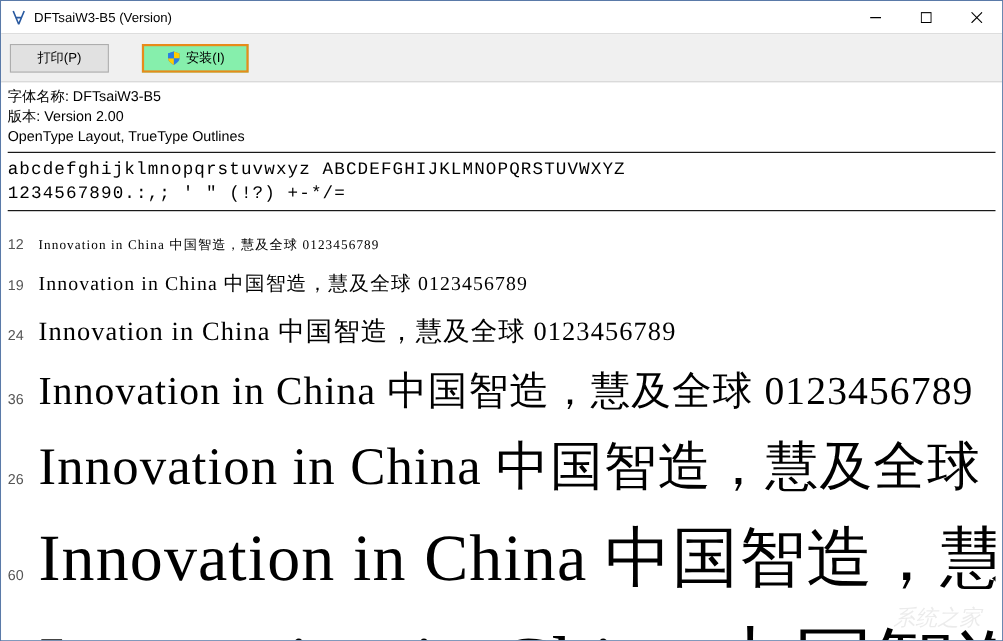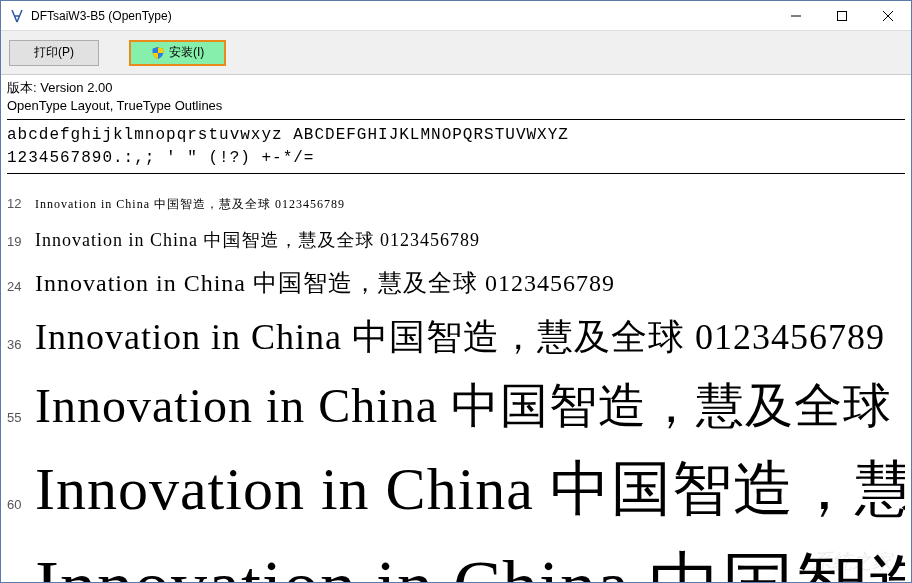--- a/index.html
+++ b/index.html
@@ -135,21 +135,21 @@
   </style>
 </head>
 <body>
 
 <div class="titlebar">
   <span class="titlebar-icon">
     <svg viewBox="0 0 16 16" width="16" height="16">
       <path d="M3 2 L8 14 M13 2 L8 14 M5 8 L11 8" stroke="#2a5aa0" stroke-width="1.5" fill="none"></path>
     </svg>
   </span>
-  <span class="title-text">DFTsaiW3-B5 (OpenType)</span>
+  <span class="title-text">DFTsaiW3-B5 (Version)</span>
   <div class="win-controls">
     <div class="win-btn">
       <svg width="10" height="10">
           <line x1="0" y1="5" x2="10" y2="5" stroke="#000" stroke-width="1"></line>
         </svg>
     </div>
     <div class="win-btn">
       <svg width="10" height="10">
           <rect x="0.5" y="0.5" width="9" height="9" stroke="#000" fill="none" stroke-width="1"></rect>
         </svg>
@@ -174,20 +174,21 @@
         <path d="M8 1 L14 3 L14 8 L8 8 Z" fill="#ffcc00"></path>
         <path d="M8 8 L8 15 C8 15 2 12 2 8 L8 8 Z" fill="#ffcc00"></path>
         <path d="M8 1 L8 8 L2 8 L2 3 Z" fill="#2a7de1"></path>
       </svg>
     </span>
     <span>安装(I)</span>
   </div>
 </div>
 
 <div class="content">
+  <div class="meta-line">字体名称: DFTsaiW3-B5</div>
   <div class="meta-line">版本: Version 2.00</div>
   <div class="meta-line">OpenType Layout, TrueType Outlines</div>
   <hr class="hr">
   <div class="charset-line">abcdefghijklmnopqrstuvwxyz ABCDEFGHIJKLMNOPQRSTUVWXYZ</div>
   <div class="charset-line">1234567890.:,; ' " (!?) +-*/=</div>
   <hr class="hr">
   <div id="samples">
       <div class="sample-row">
         <span class="sample-size">12</span>
         <span class="sample-text" style="font-size: 12px;">Innovation in China 中国智造，慧及全球 0123456789</span>
@@ -198,21 +199,21 @@
       </div>
       <div class="sample-row">
         <span class="sample-size">24</span>
         <span class="sample-text" style="font-size: 24px;">Innovation in China 中国智造，慧及全球 0123456789</span>
       </div>
       <div class="sample-row">
         <span class="sample-size">36</span>
         <span class="sample-text" style="font-size: 36px;">Innovation in China 中国智造，慧及全球 0123456789</span>
       </div>
       <div class="sample-row">
-        <span class="sample-size">55</span>
+        <span class="sample-size">26</span>
         <span class="sample-text" style="font-size: 48px;">Innovation in China 中国智造，慧及全球 0123456789</span>
       </div>
       <div class="sample-row">
         <span class="sample-size">60</span>
         <span class="sample-text" style="font-size: 60px;">Innovation in China 中国智造，慧及全球 0123456789</span>
       </div>
       <div class="sample-row">
         <span class="sample-size">72</span>
         <span class="sample-text" style="font-size: 72px;">Innovation in China 中国智造，慧及全球 0123456789</span>
       </div>

